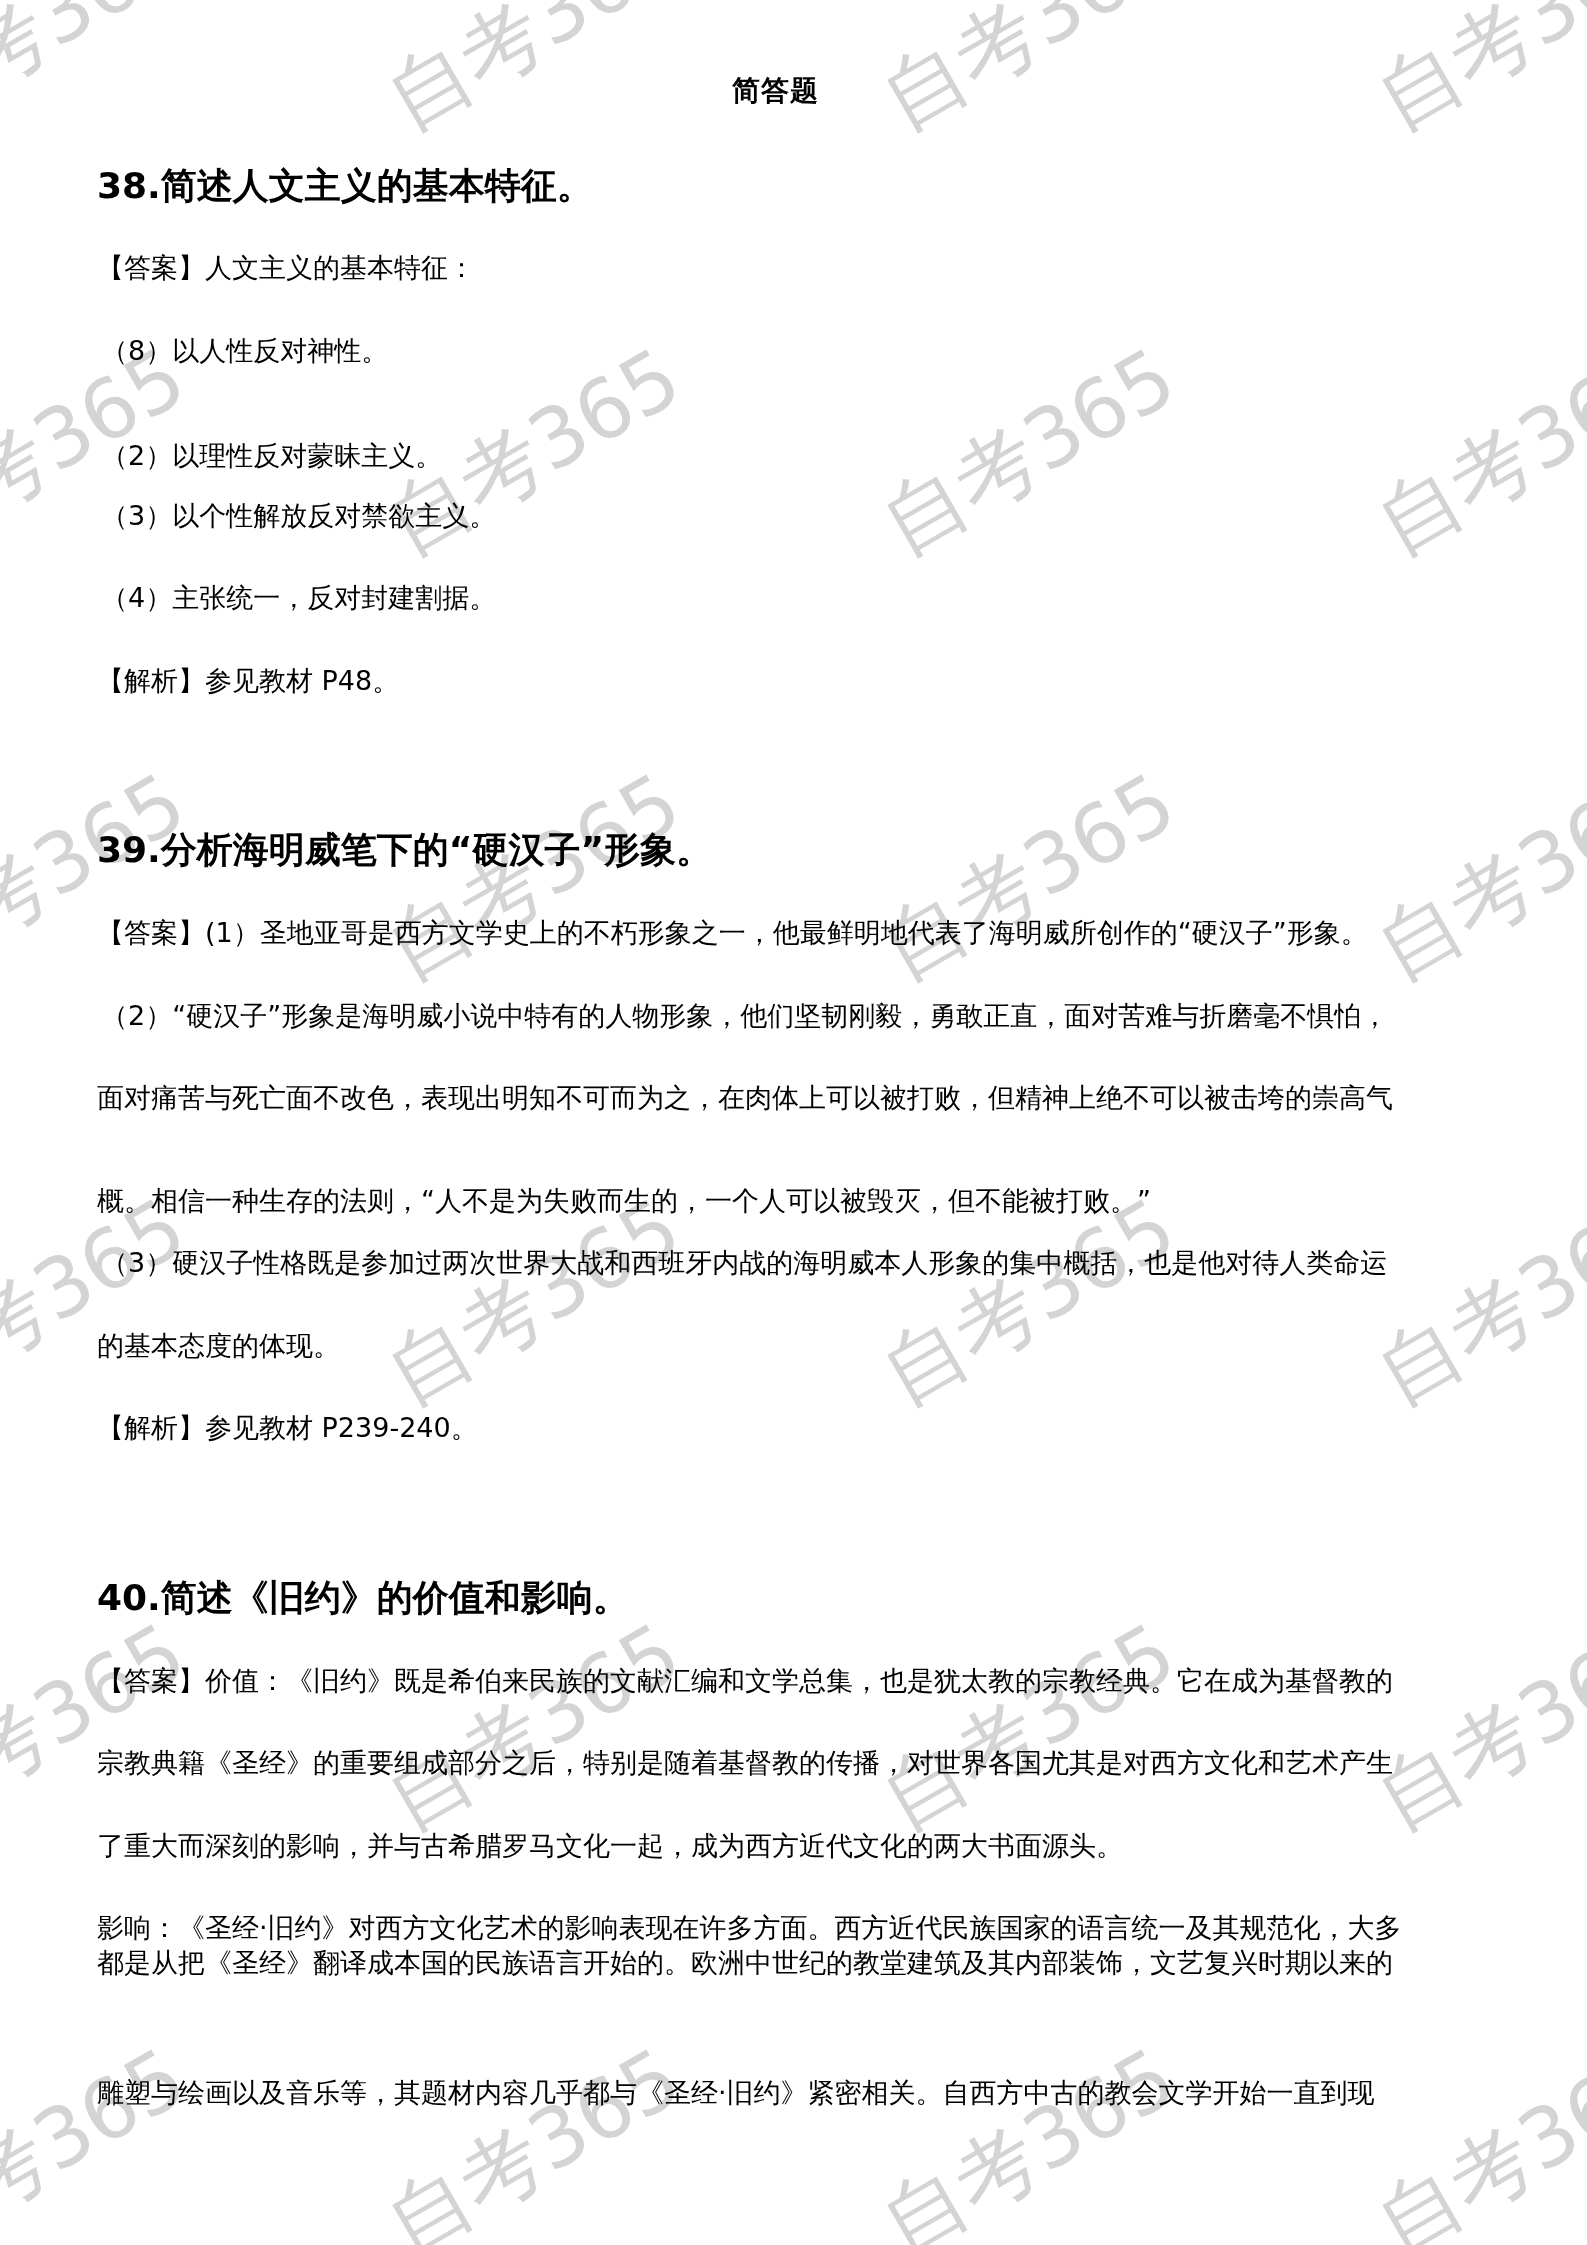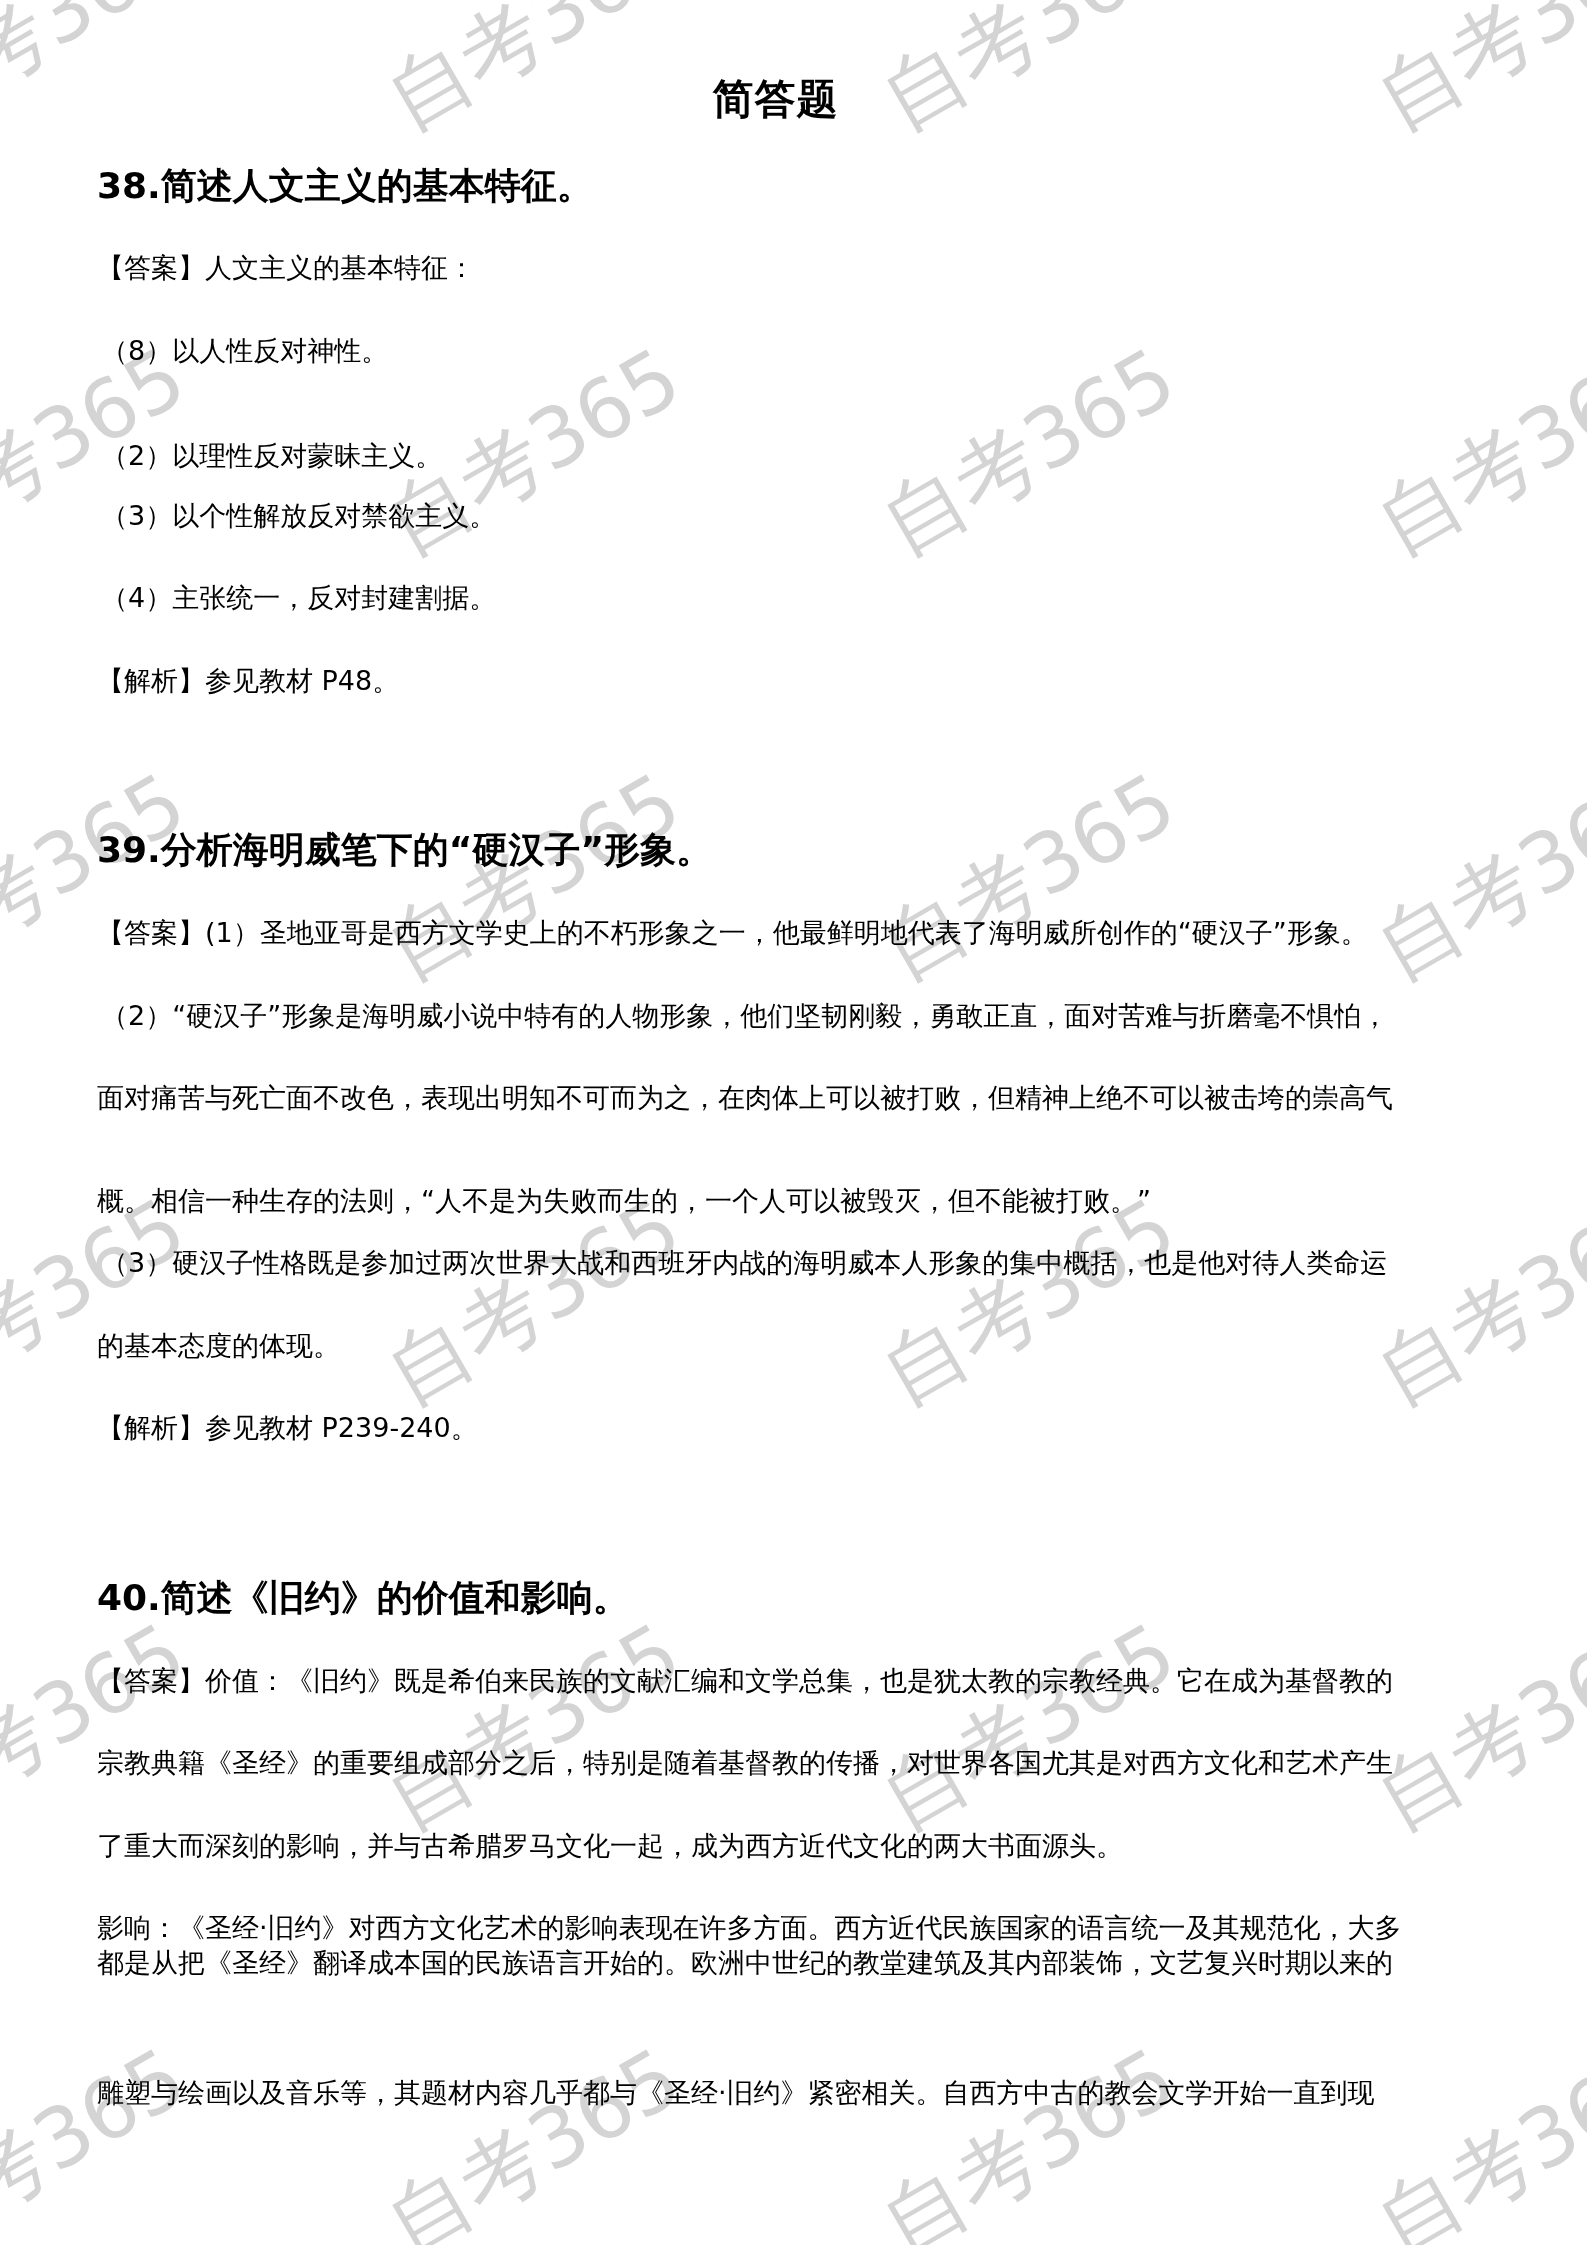--- a/index.html
+++ b/index.html
@@ -35,21 +35,21 @@
     position: absolute;
     inset: 0;
     z-index: 1;
   }
   .title {
     position: absolute;
     left: 0;
     width: 1551px;
     top: 72px;
     text-align: center;
-    font-size: 41px;
+    font-size: 28px;
     font-weight: bold;
     letter-spacing: 1px;
   }
   .line {
     position: absolute;
     left: 97px;
     font-size: 27px;
     line-height: 36px;
     white-space: nowrap;
   }

